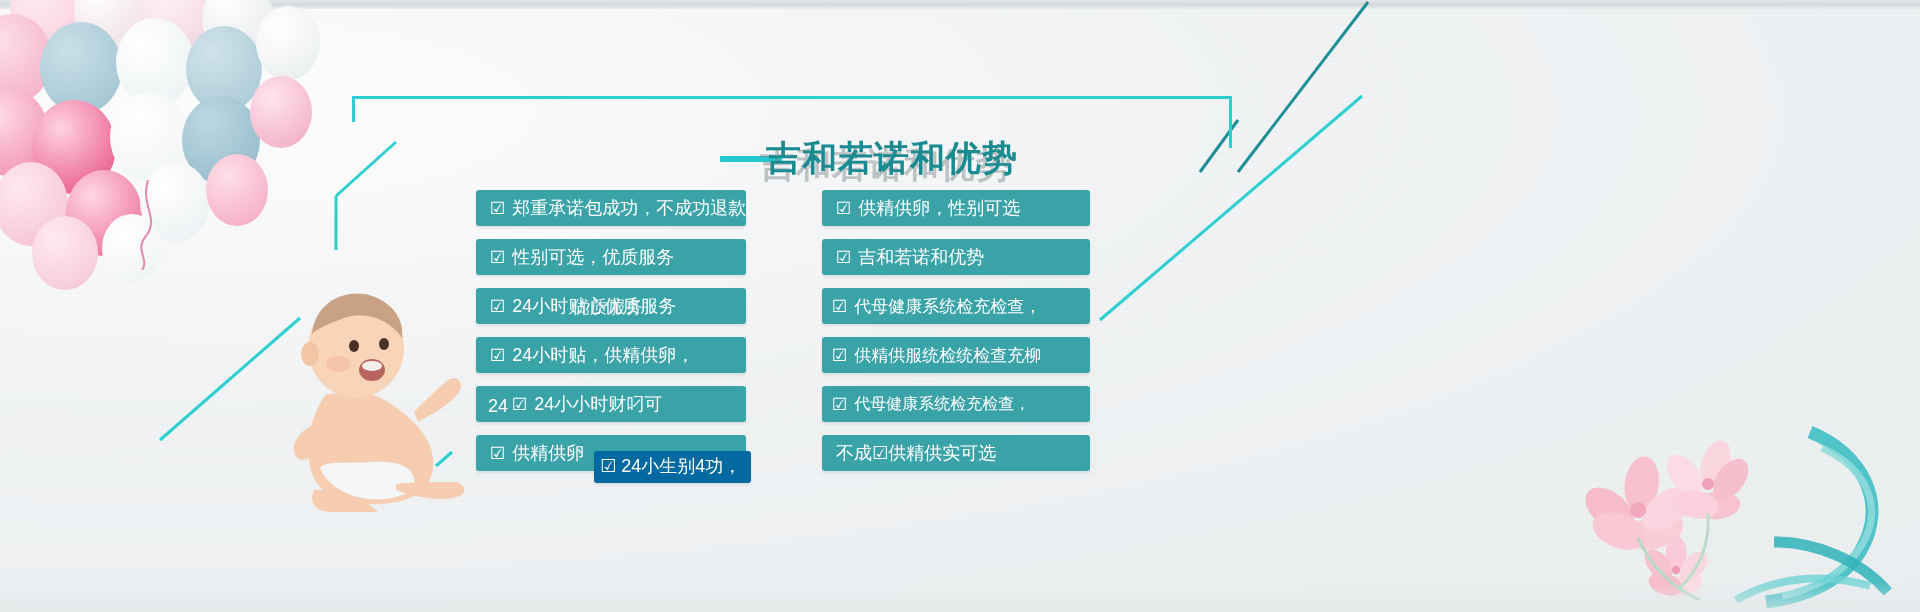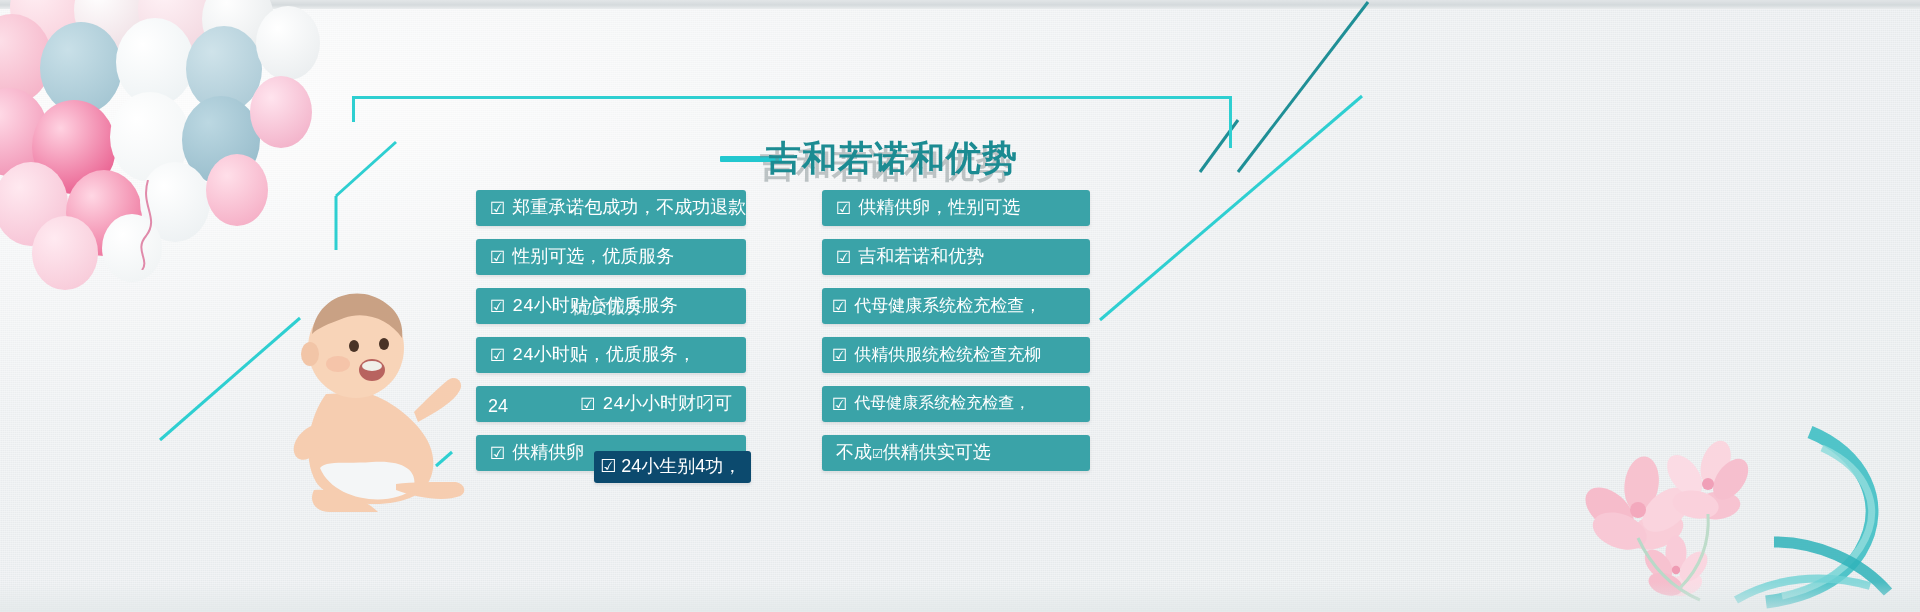--- a/index.html
+++ b/index.html
@@ -71,21 +71,21 @@
     padding:0 14px;
     font-size:18px;
     white-space:nowrap;
     box-shadow:0 2px 3px rgba(120,130,135,.18);
     margin-bottom:13px;
     overflow:visible;
   }
   .pill .tick{
     font-size:17px;margin-right:7px;line-height:1;flex:none;
   }
-  .pill .txt{line-height:1;font-family:Liberation Mono, monospace;}
+  .pill .txt{line-height:1;}
   
   .ghosttxt{
     position:absolute;
     color:#ffffff;
     font-size:18px;
     white-space:nowrap;
     line-height:1;
     pointer-events:none;
   }
 
@@ -209,33 +209,33 @@
     </div>
 
     <div class="pill">
       <span class="tick">☑</span>
       <span class="txt">24小时贴心优质服务</span>
       <span class="ghosttxt" style="left:96px;top:10px;opacity:.75;transform:skewX(-4deg);">优质服务</span>
     </div>
 
     <div class="pill">
       <span class="tick">☑</span>
-      <span class="txt">24小时贴，优质服务，</span>
-    </div>
-
-    <div class="pill" style="padding-left:36px;justify-content:flex-end;">
+      <span class="txt">24小时贴，供精供卵，</span>
+    </div>
+
+    <div class="pill" style="padding-left:36px;">
       <span class="ghosttxt" style="left:12px;top:11px;">24</span>
       <span class="tick">☑</span>
       <span class="txt">24小小时财叼可</span>
     </div>
 
     <div class="pill" style="overflow:visible;">
       <span class="tick">☑</span>
       <span class="txt">供精供卵</span>
-      <span class="ghosttxt" style="left:118px;top:16px;background:#0c4a6e;padding:6px 10px 8px 6px;border-radius:3px;box-shadow:0 2px 3px rgba(120,130,135,.18);">
+      <span class="ghosttxt" style="left:118px;top:16px;background:#0369a1;padding:6px 10px 8px 6px;border-radius:3px;box-shadow:0 2px 3px rgba(120,130,135,.18);">
         <span>☑</span>
         <span>24小生别4功，</span>
       </span>
     </div>
 
   </div>
 
   <div id="colR" class="col">
 
     <div class="pill">

